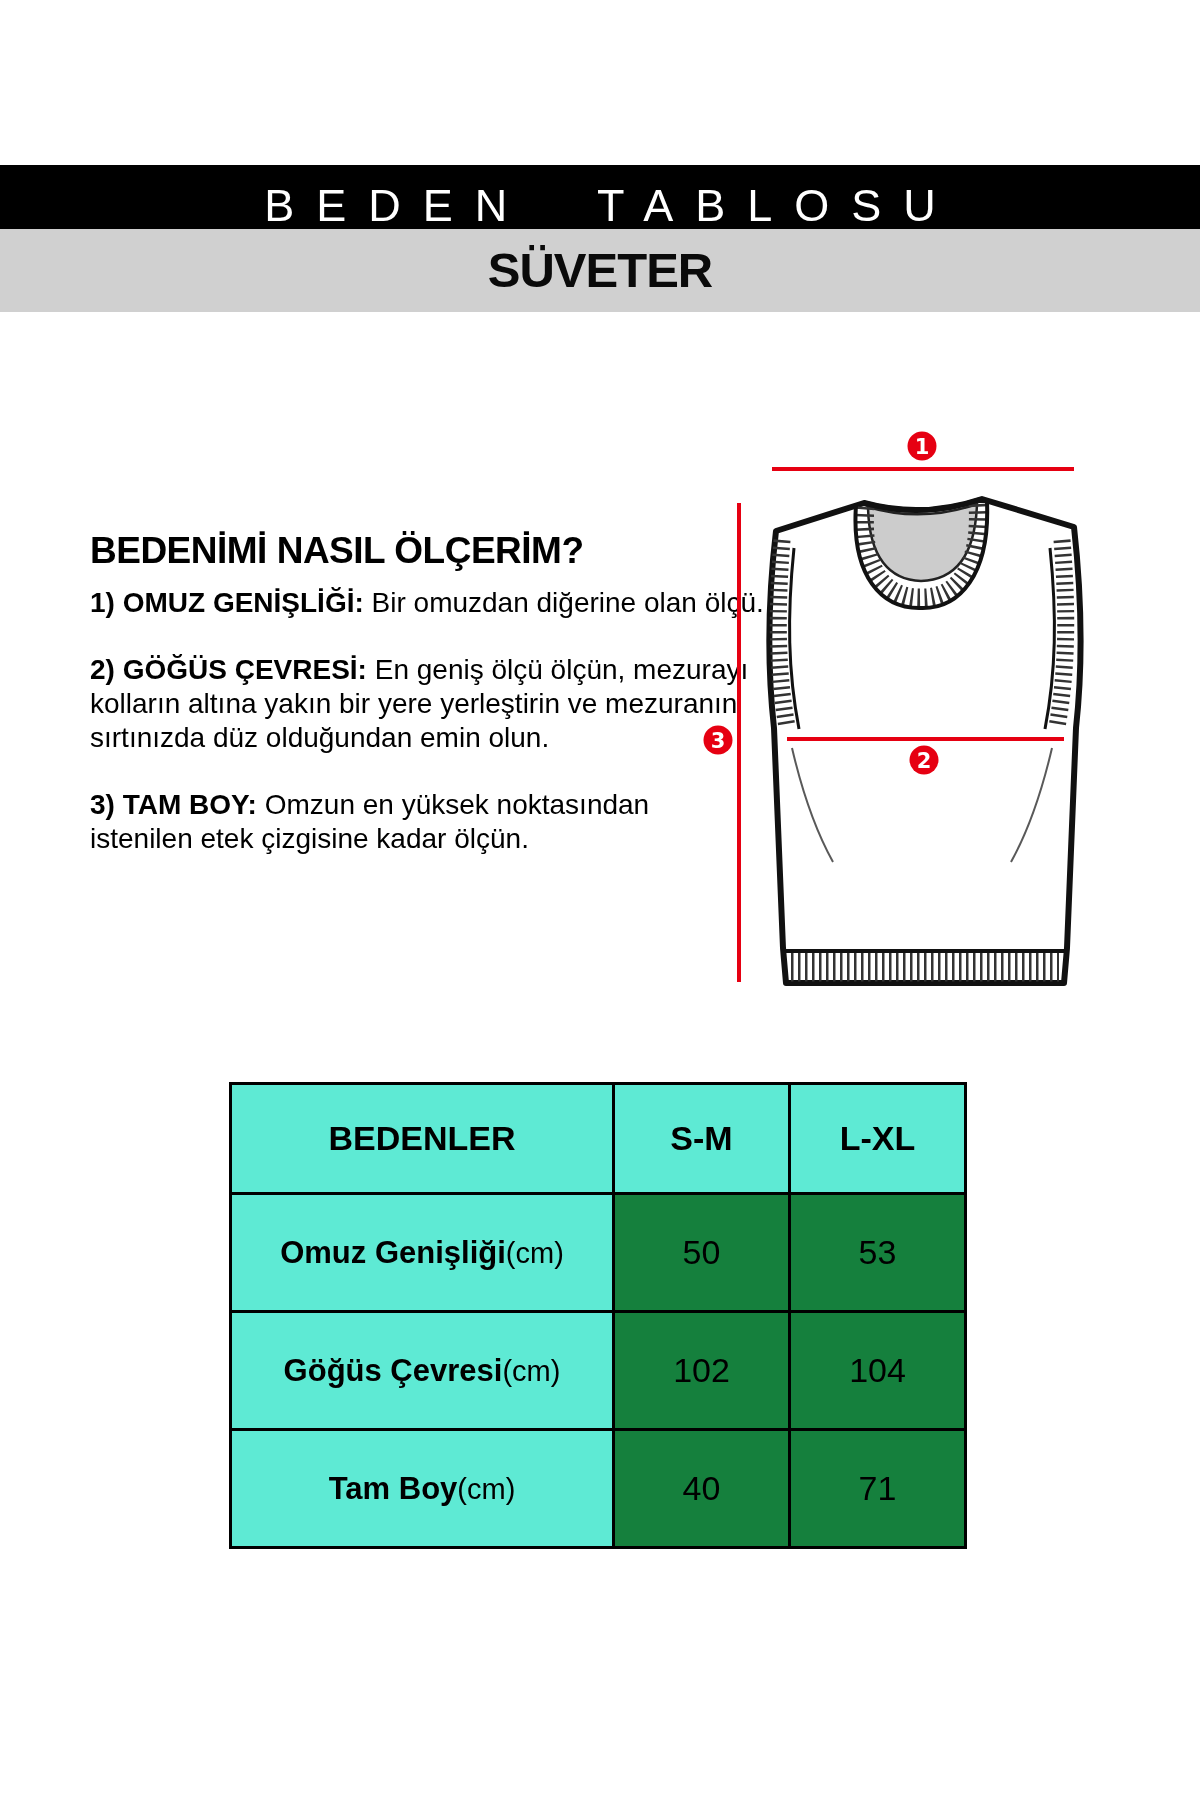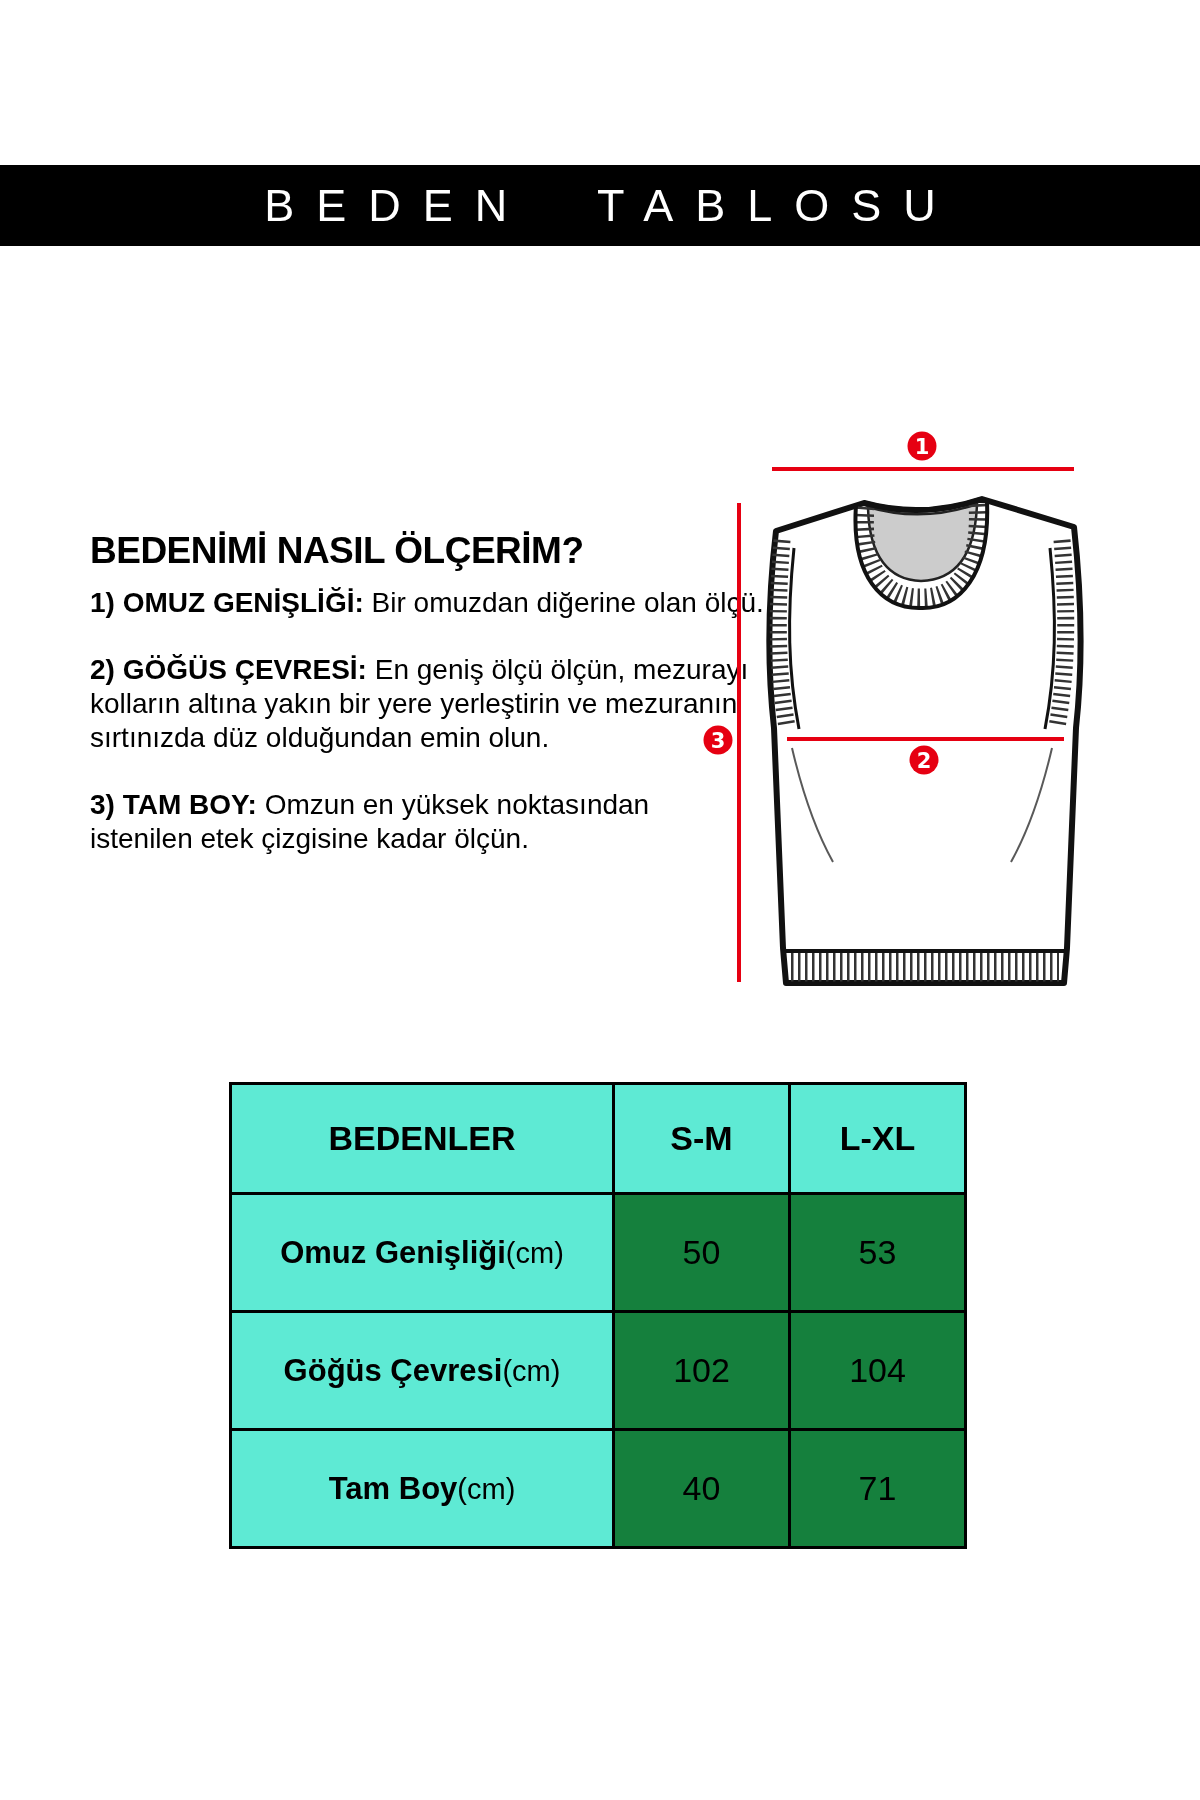--- a/index.html
+++ b/index.html
@@ -55,20 +55,21 @@
   .cell-val  { font-size:34px; font-weight:400; }
 </style>
 </head>
 <body>
 
 <div id="page">
 
 
   <div id="banner-black">BEDEN TABLOSU</div>
 
+  <div id="banner-gray">SÜVETER</div>
 
   <div id="instructions">
     <h2>BEDENİMİ NASIL ÖLÇERİM?</h2>
 
     <div class="instr-item">
       <div class="instr-line"><span class="instr-label">1) OMUZ GENİŞLİĞİ:</span><span> Bir omuzdan diğerine olan ölçü.</span></div>
     </div>
 
     <div class="instr-item">
       <div class="instr-line"><span class="instr-label">2) GÖĞÜS ÇEVRESİ:</span><span> En geniş ölçü ölçün, mezurayı</span></div>

